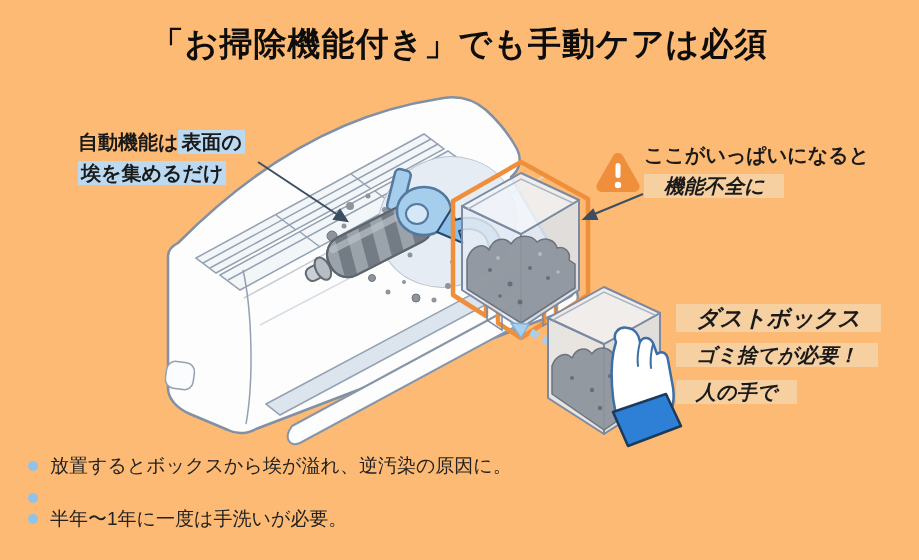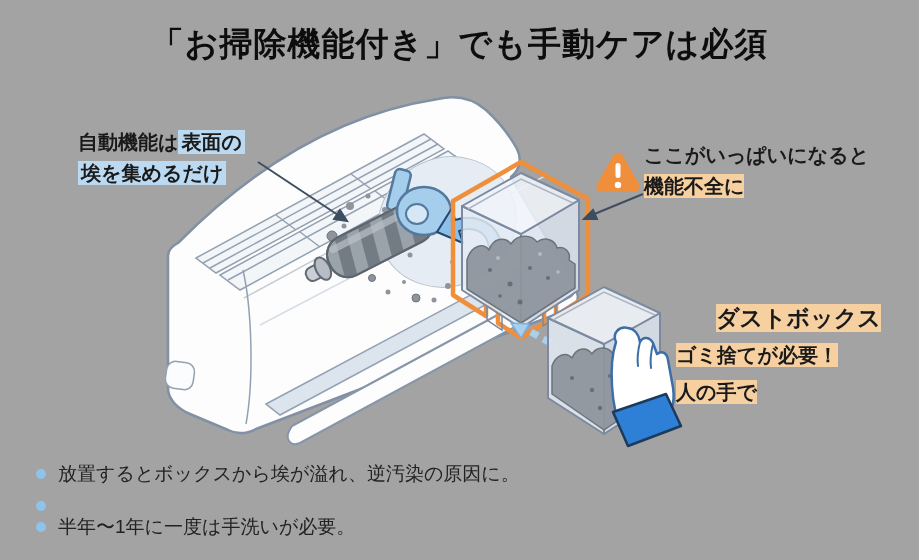--- a/index.html
+++ b/index.html
@@ -1,32 +1,32 @@
 <!DOCTYPE html>
 <html><head>
 <meta charset="utf-8">
 <style>
   html,body{margin:0;padding:0;background:#fff;}
   .stage{
-    position:relative;width:919px;height:560px;background:#a3a3a3;overflow:hidden;
+    position:relative;width:919px;height:560px;background:#fdba74;overflow:hidden;
     font-family:"Liberation Sans","DejaVu Sans",sans-serif;color:#1a1a1a;
   }
   .illustration-svg{position:absolute;left:0;top:0;width:919px;height:560px;}
   .page-title{
     position:absolute;left:0;top:22px;width:919px;text-align:center;
     font-size:33px;font-weight:800;letter-spacing:1px;color:#0d0d0d;
   }
   .callout{position:absolute;font-weight:700;line-height:31px;font-size:20px;}
   .callout .mark-blue{background:#bcd9f2;padding:1px 3px;}
-  .callout .mark-peach{background:#f7d0a1;padding:1px 0;}
+  .callout .mark-peach{background:#f7d0a1;padding:1px 20px;font-style:italic;}
   .callout-auto{left:78px;top:127px;}
   .callout-warning{left:644px;top:140px;}
   .callout-dustbox{left:676px;top:300px;line-height:37px;}
-  .callout-dustbox .big{font-size:23px;margin-left:40px;}
-  .notes{position:absolute;left:20px;top:446px;width:880px;list-style:none;margin:12px;padding:0;}
+  .callout-dustbox .big{font-size:23px;}
+  .notes{position:absolute;left:20px;top:446px;width:880px;list-style:none;margin:4px;padding:0;}
   .notes li{display:flex;align-items:flex-start;font-size:19px;line-height:32px;color:#222;font-weight:500;}
   .notes .dot{width:10px;height:10px;border-radius:50%;background:#8ec4ea;margin:11px 12px 0 4px;flex:0 0 auto;}
 </style>
 </head>
 <body>
 
 <div class="stage">
 
   <svg class="illustration-svg" viewBox="0 0 919 560">
     <defs>

